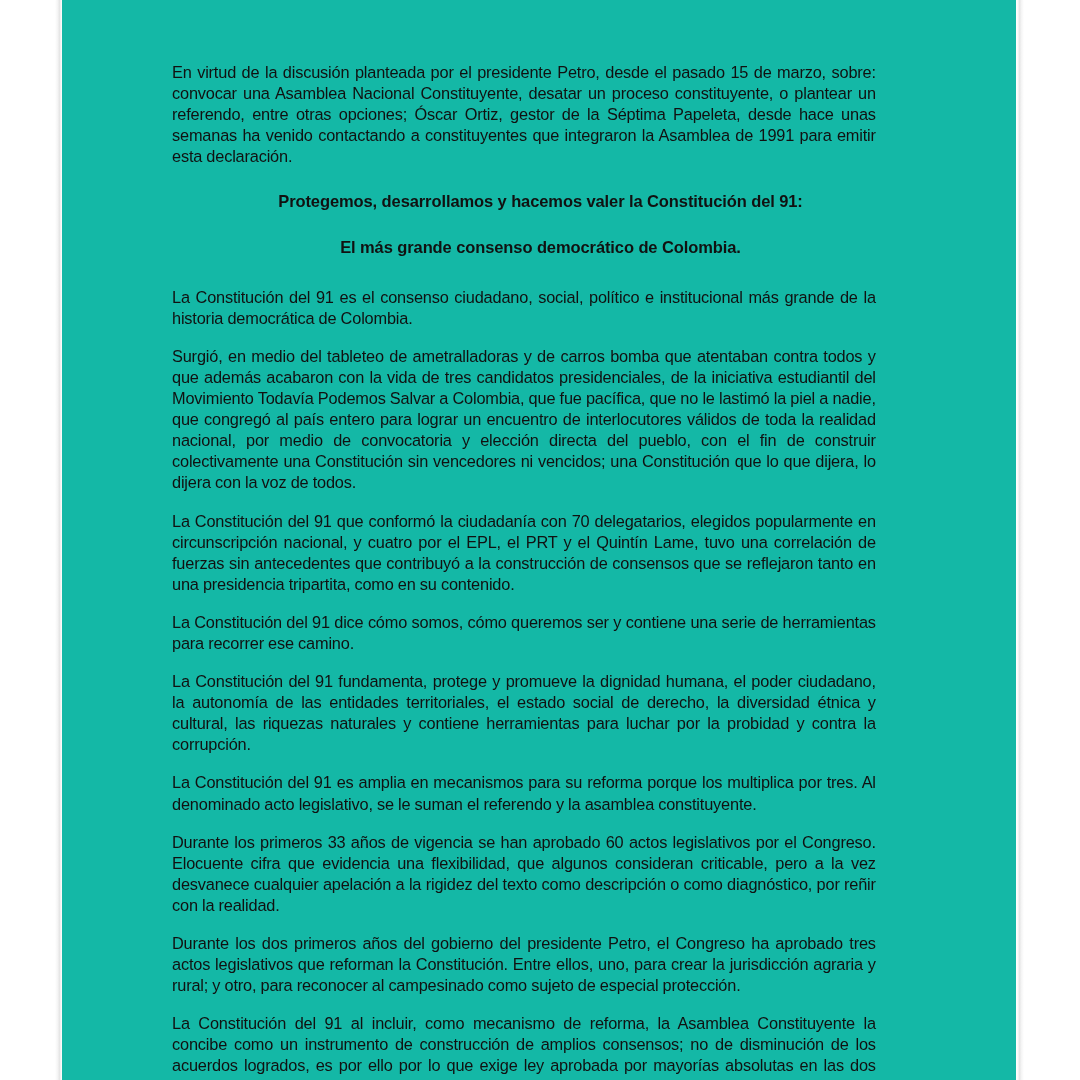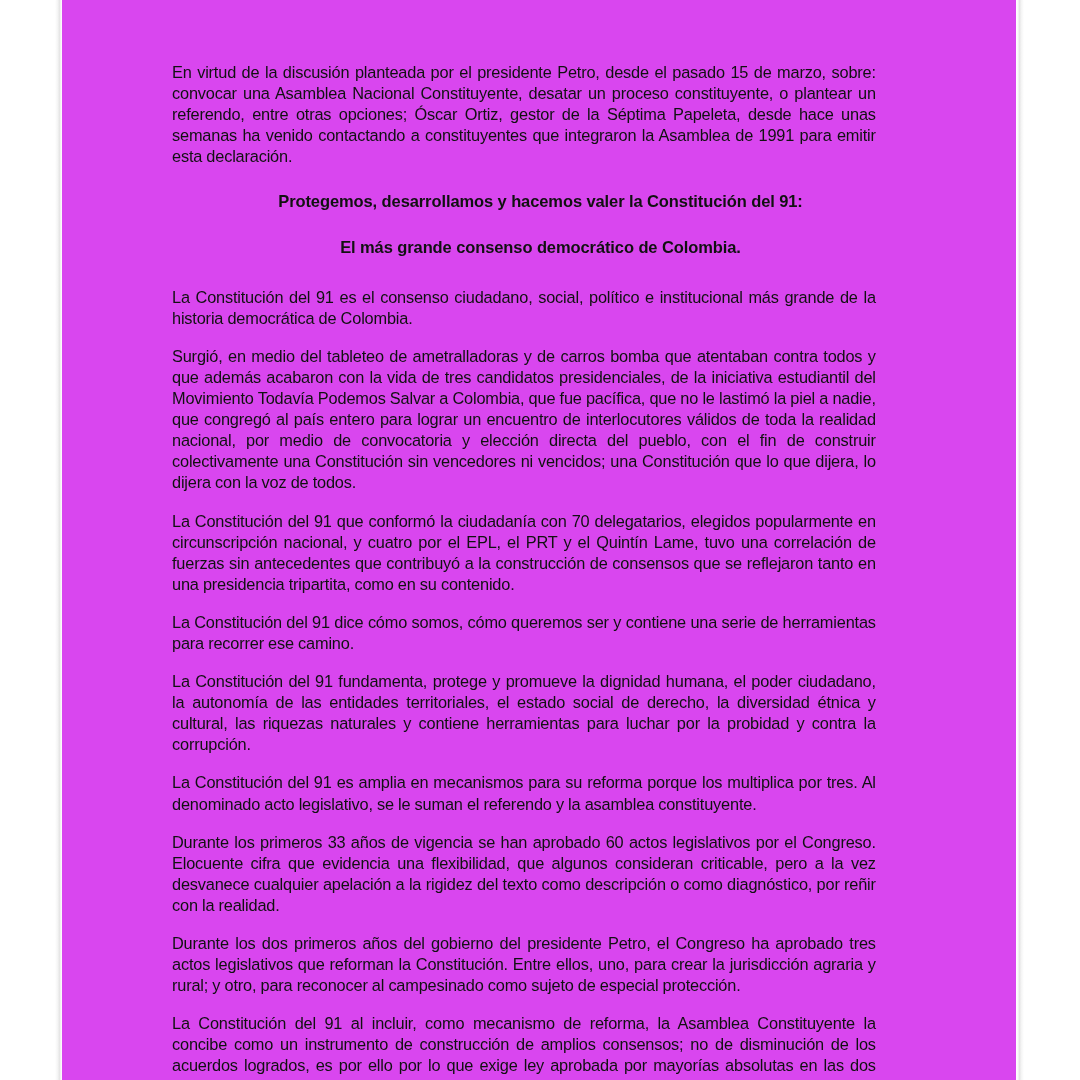--- a/index.html
+++ b/index.html
@@ -50,21 +50,21 @@
         rgba(0,0,0,0.02) 80%,
         rgba(255,255,255,0) 100%);
   }
 
   .page {
     position: absolute;
     top: 0;
     left: 62px;
     width: 954px;
     height: 1080px;
-    background: #d946ef;
+    background: #14b8a6;
     box-sizing: border-box;
   }
 
   
   .doc-body {
     position: absolute;
     top: 62px;
     left: 110px;      
     width: 737px;
   }

